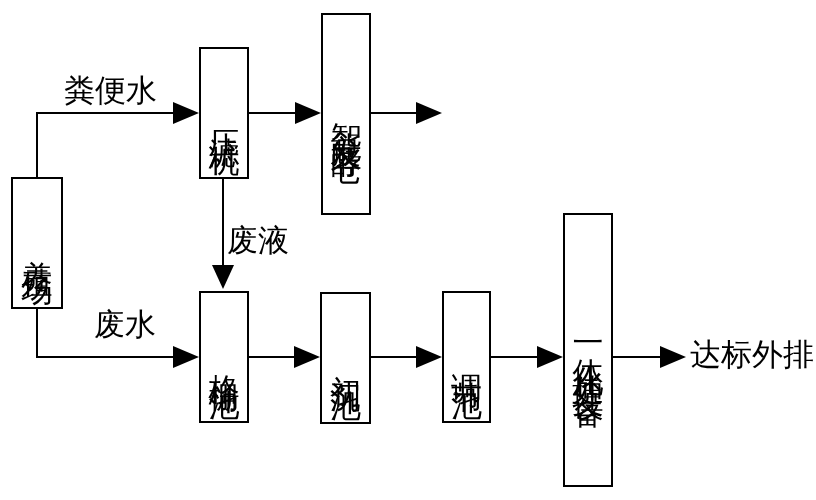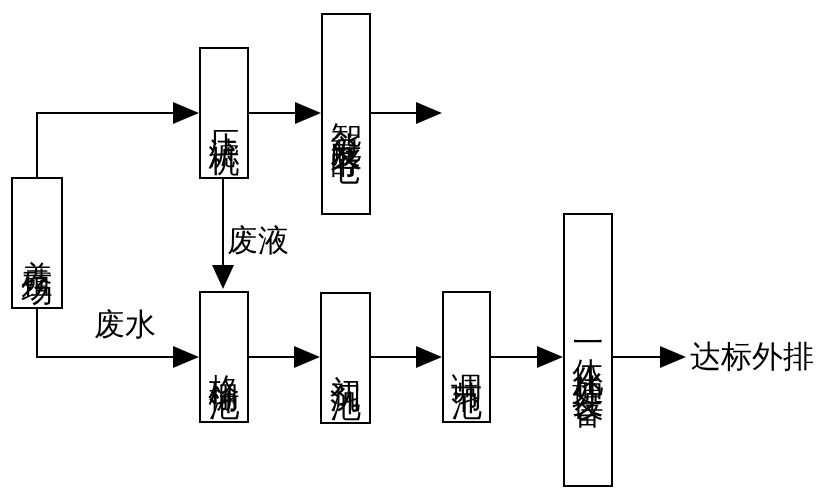--- a/index.html
+++ b/index.html
@@ -86,20 +86,21 @@
     <span>调节池</span>
   </div>
 
   <div class="box" style="left:563px; top:213px; width:50px; height:274px;">
     <span>一体化处理设备</span>
   </div>
 
   <div class="vline" style="left:36px; top:113px; height:65px;"></div>
   <div class="hline" style="left:36px; top:112px; width:138px;"></div>
   <div class="arrow-right" style="left:173px; top:102px;"></div>
+  <div class="flow-label" style="left:64px; top:74px;">粪便水</div>
 
   <div class="hline" style="left:249px; top:112px; width:47px;"></div>
   <div class="arrow-right" style="left:295px; top:102px;"></div>
 
   <div class="hline" style="left:371px; top:112px; width:46px;"></div>
   <div class="arrow-right" style="left:416px; top:102px;"></div>
 
   <div class="vline" style="left:222px; top:179px; height:88px;"></div>
   <div class="arrow-down" style="left:212px; top:265px;"></div>
   <div class="flow-label" style="left:227px; top:224px;">废液</div>
@@ -113,15 +114,15 @@
   <div class="arrow-right" style="left:294px; top:346px;"></div>
 
   <div class="hline" style="left:371px; top:356px; width:46px;"></div>
   <div class="arrow-right" style="left:416px; top:346px;"></div>
 
   <div class="hline" style="left:491px; top:356px; width:47px;"></div>
   <div class="arrow-right" style="left:537px; top:346px;"></div>
 
   <div class="hline" style="left:613px; top:356px; width:48px;"></div>
   <div class="arrow-right" style="left:660px; top:346px;"></div>
-  <div class="flow-label" style="left:690px; top:340px;">达标外排</div>
+  <div class="flow-label" style="left:690px; top:340px;font-family:Liberation Mono, monospace;">达标外排</div>
 
 </div>
 
 </body></html>

